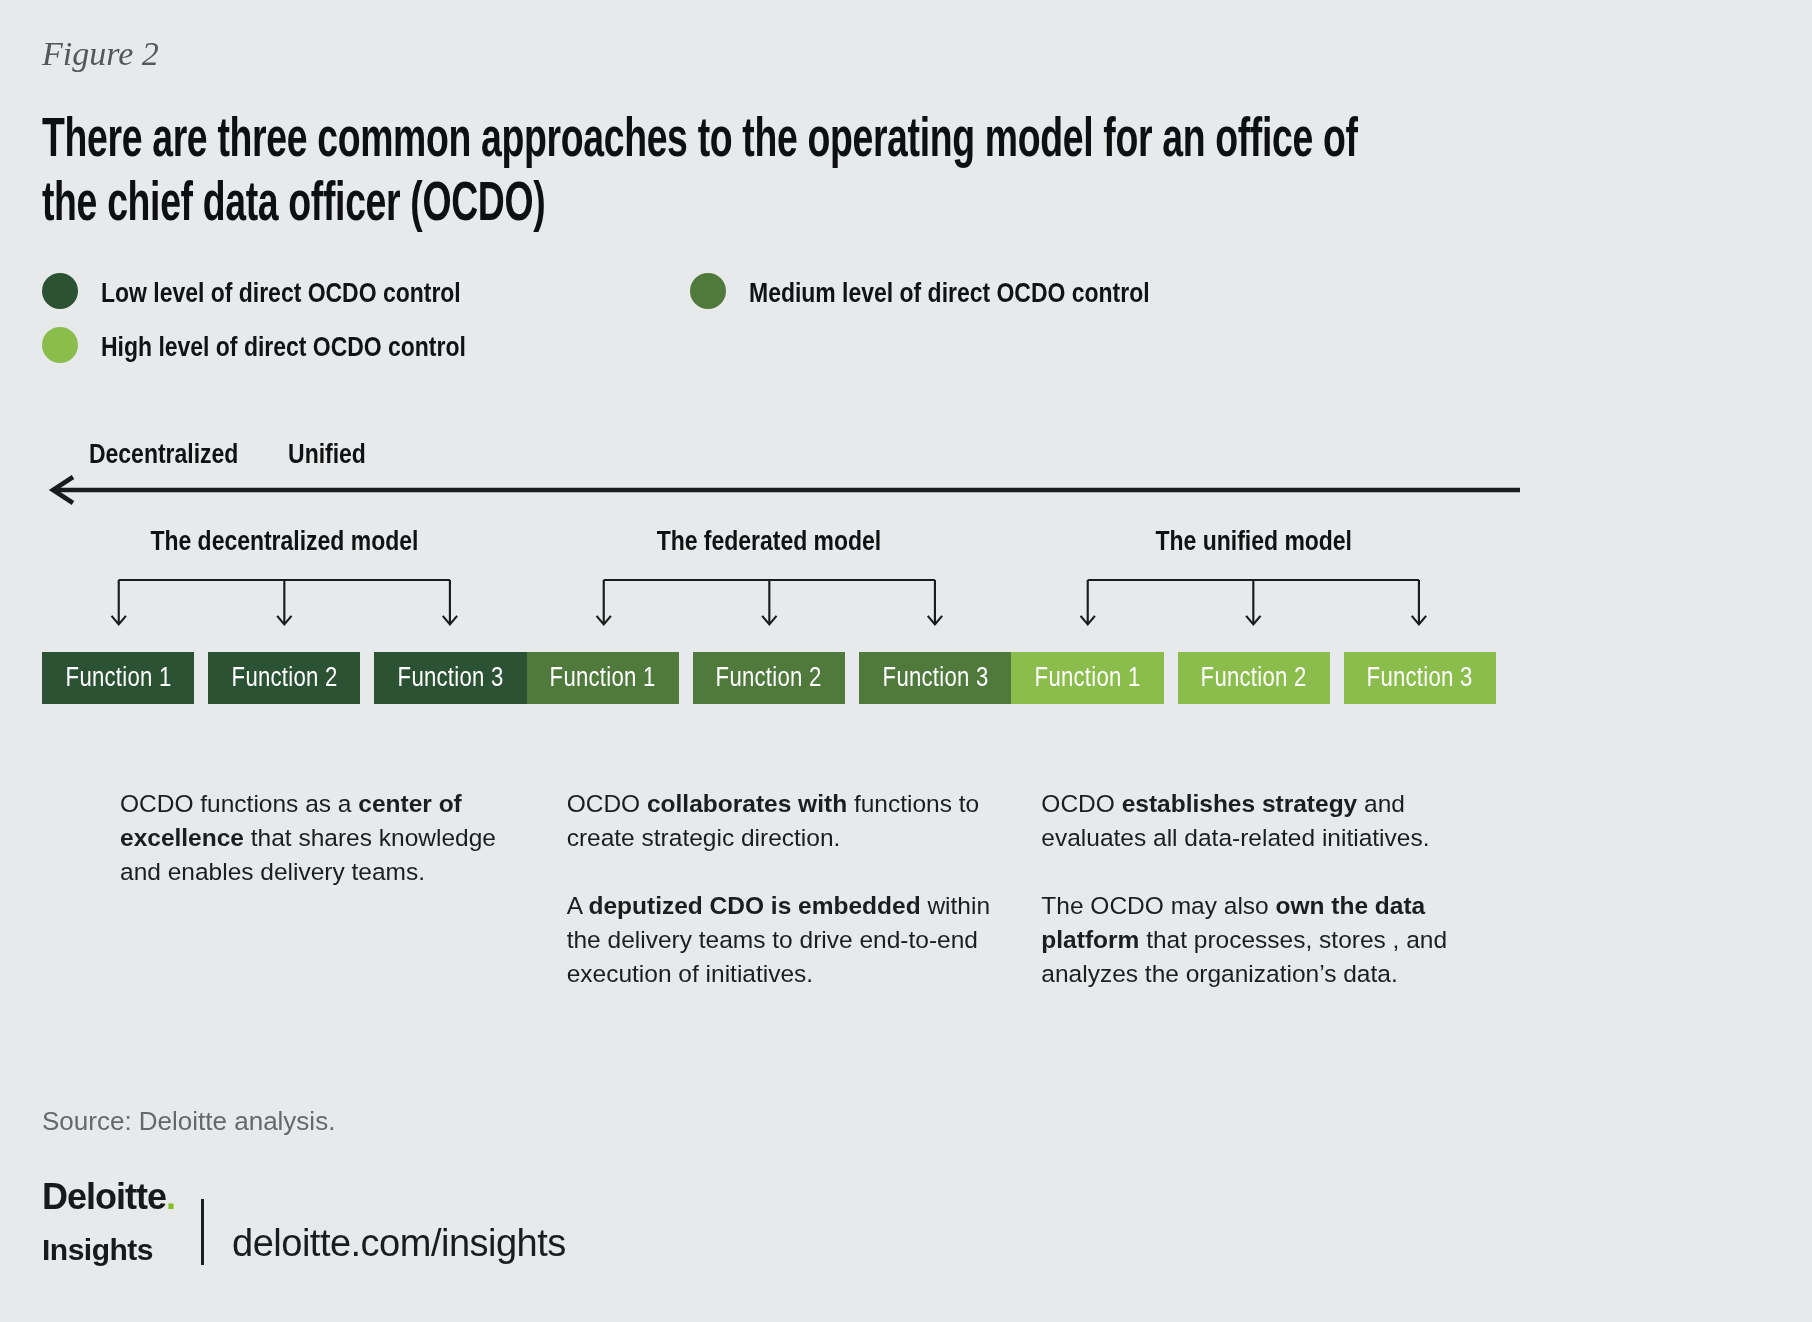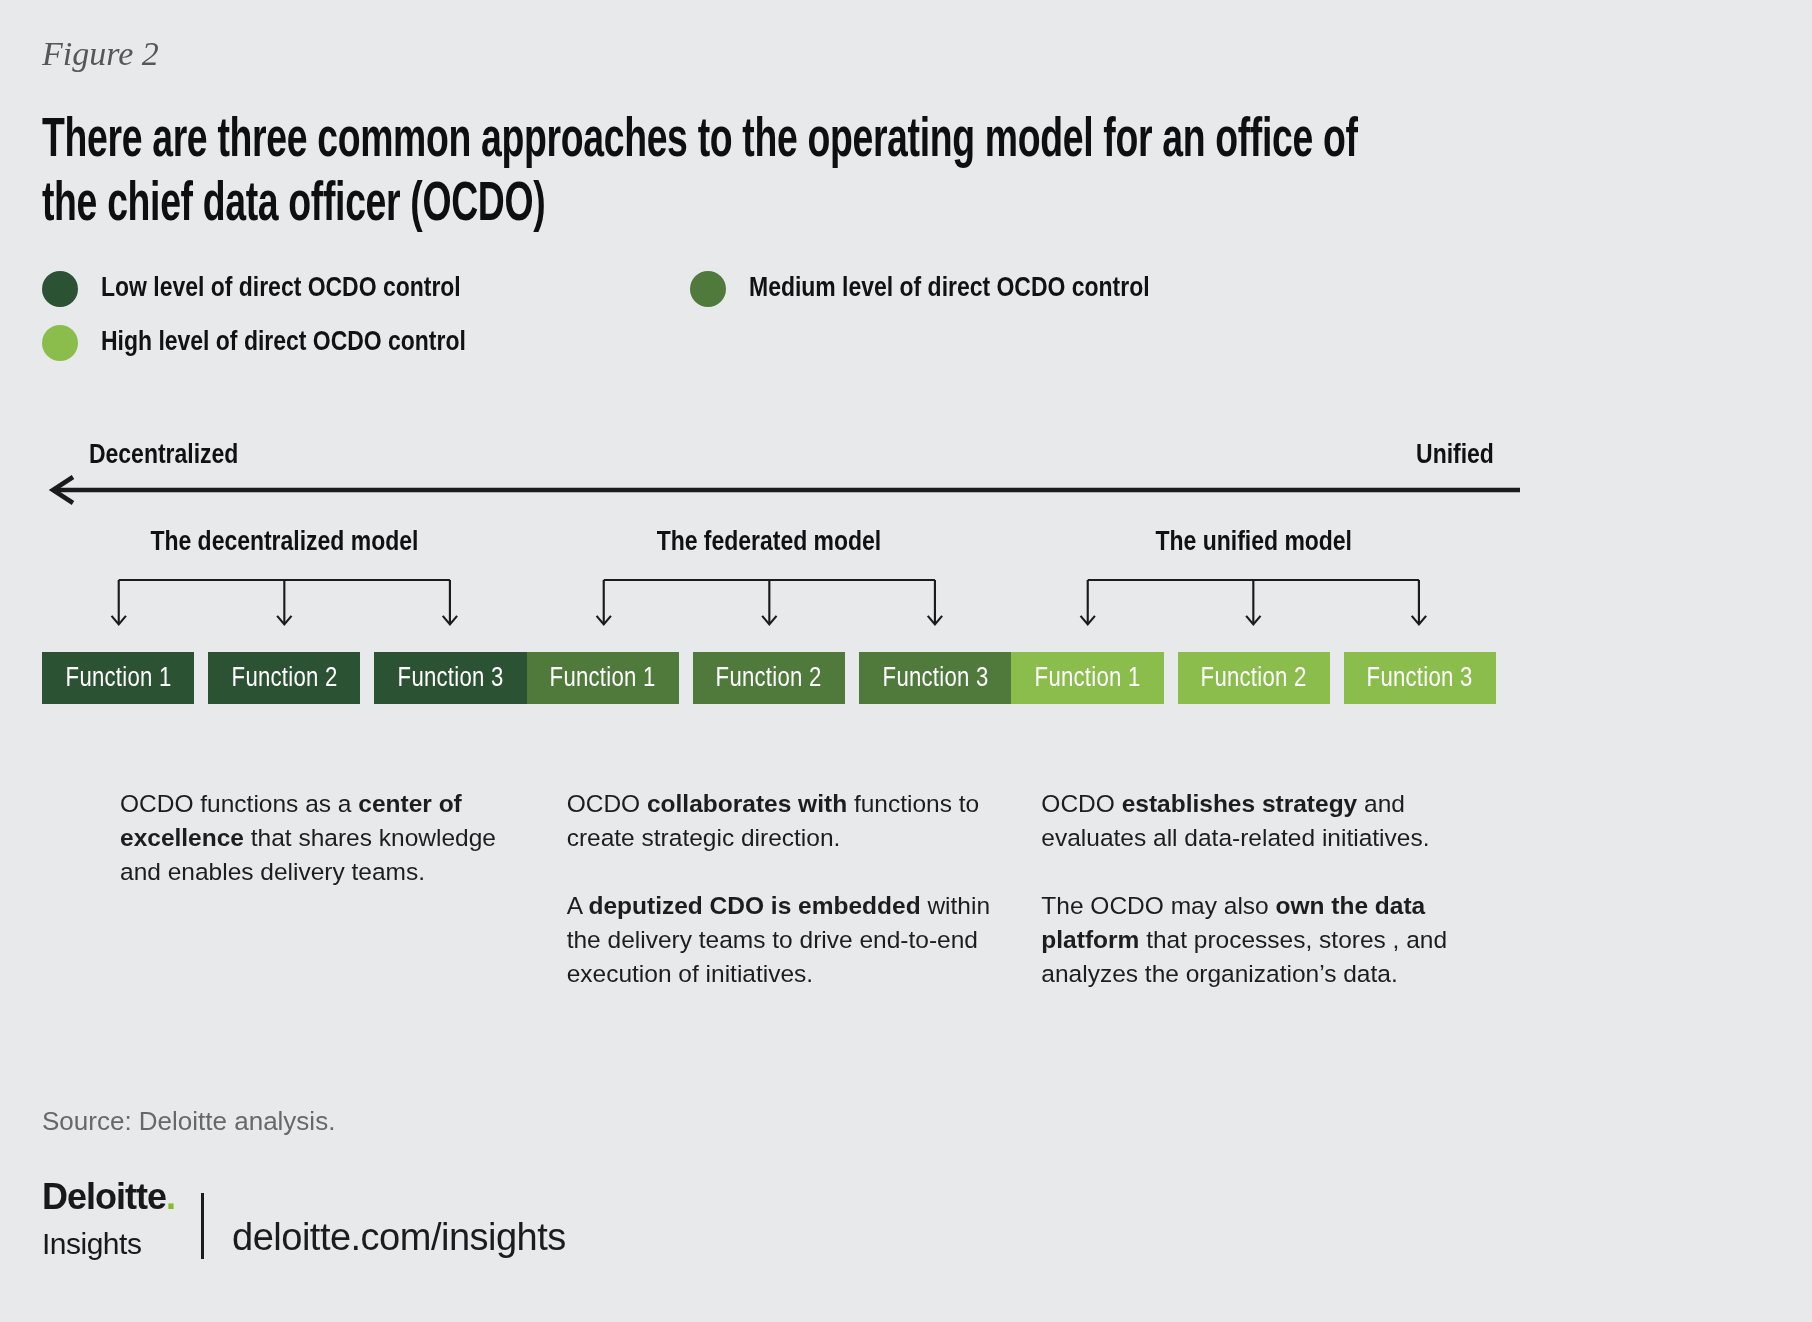--- a/index.html
+++ b/index.html
@@ -34,29 +34,29 @@
   .cond{display:inline-block;transform:scaleX(0.82);transform-origin:left center;white-space:nowrap;}
   .cond-c{display:inline-block;transform:scaleX(0.82);transform-origin:center center;white-space:nowrap;}
   .cond-r{display:inline-block;transform:scaleX(0.82);transform-origin:right center;white-space:nowrap;}
 
   .legend{
     display:grid;
     grid-template-columns:648px 1fr;
     row-gap:16px;
     margin:0 0 74px 0;
   }
-  .legend-item{display:flex;align-items:flex-start;height:38px;}
+  .legend-item{display:flex;align-items:flex-end;height:38px;}
   .legend-dot{
     width:36px;height:36px;border-radius:50%;
     margin-right:23px;flex:0 0 auto;
   }
   .legend-text{font-weight:700;font-size:28px;color:#111213;}
 
   .axis-labels{
-    display:flex;justify-content:space-between;
+    display:flex;justify-content:flex-start;
     padding:0 2px 0 47px;
     line-height:34px;
     font-weight:700;font-size:28px;color:#101112;
   }
   .axis-arrow{display:block;width:1728px;height:36px;}
 
   .models{
     display:grid;
     grid-template-columns:repeat(3,1fr);
     margin-top:16px;
@@ -93,22 +93,22 @@
   .footer{
     display:flex;align-items:flex-end;
     margin-top:40px;
   }
   .brand{line-height:1;}
   .brand-top{
     font-weight:700;font-size:36px;letter-spacing:-1px;color:#17191A;
   }
   .brand-dot{color:#86BC25;}
   .brand-sub{
-    font-weight:400;font-size:30px;letter-spacing:-0.5px;color:#17191A;
-    margin-top:14px;
+    font-weight:700;font-size:30px;letter-spacing:-0.5px;color:#17191A;
+    margin-top:20px;
   }
   .footer-divider{
     width:3px;height:66px;background:#1B1C1D;
     margin:0 28px 0 26px;flex:0 0 auto;
   }
   .footer-url{
     font-size:38px;color:#1B1C1D;letter-spacing:-0.5px;
   }
   svg .ln{stroke:#1A1B1C;fill:none;}
 </style>

